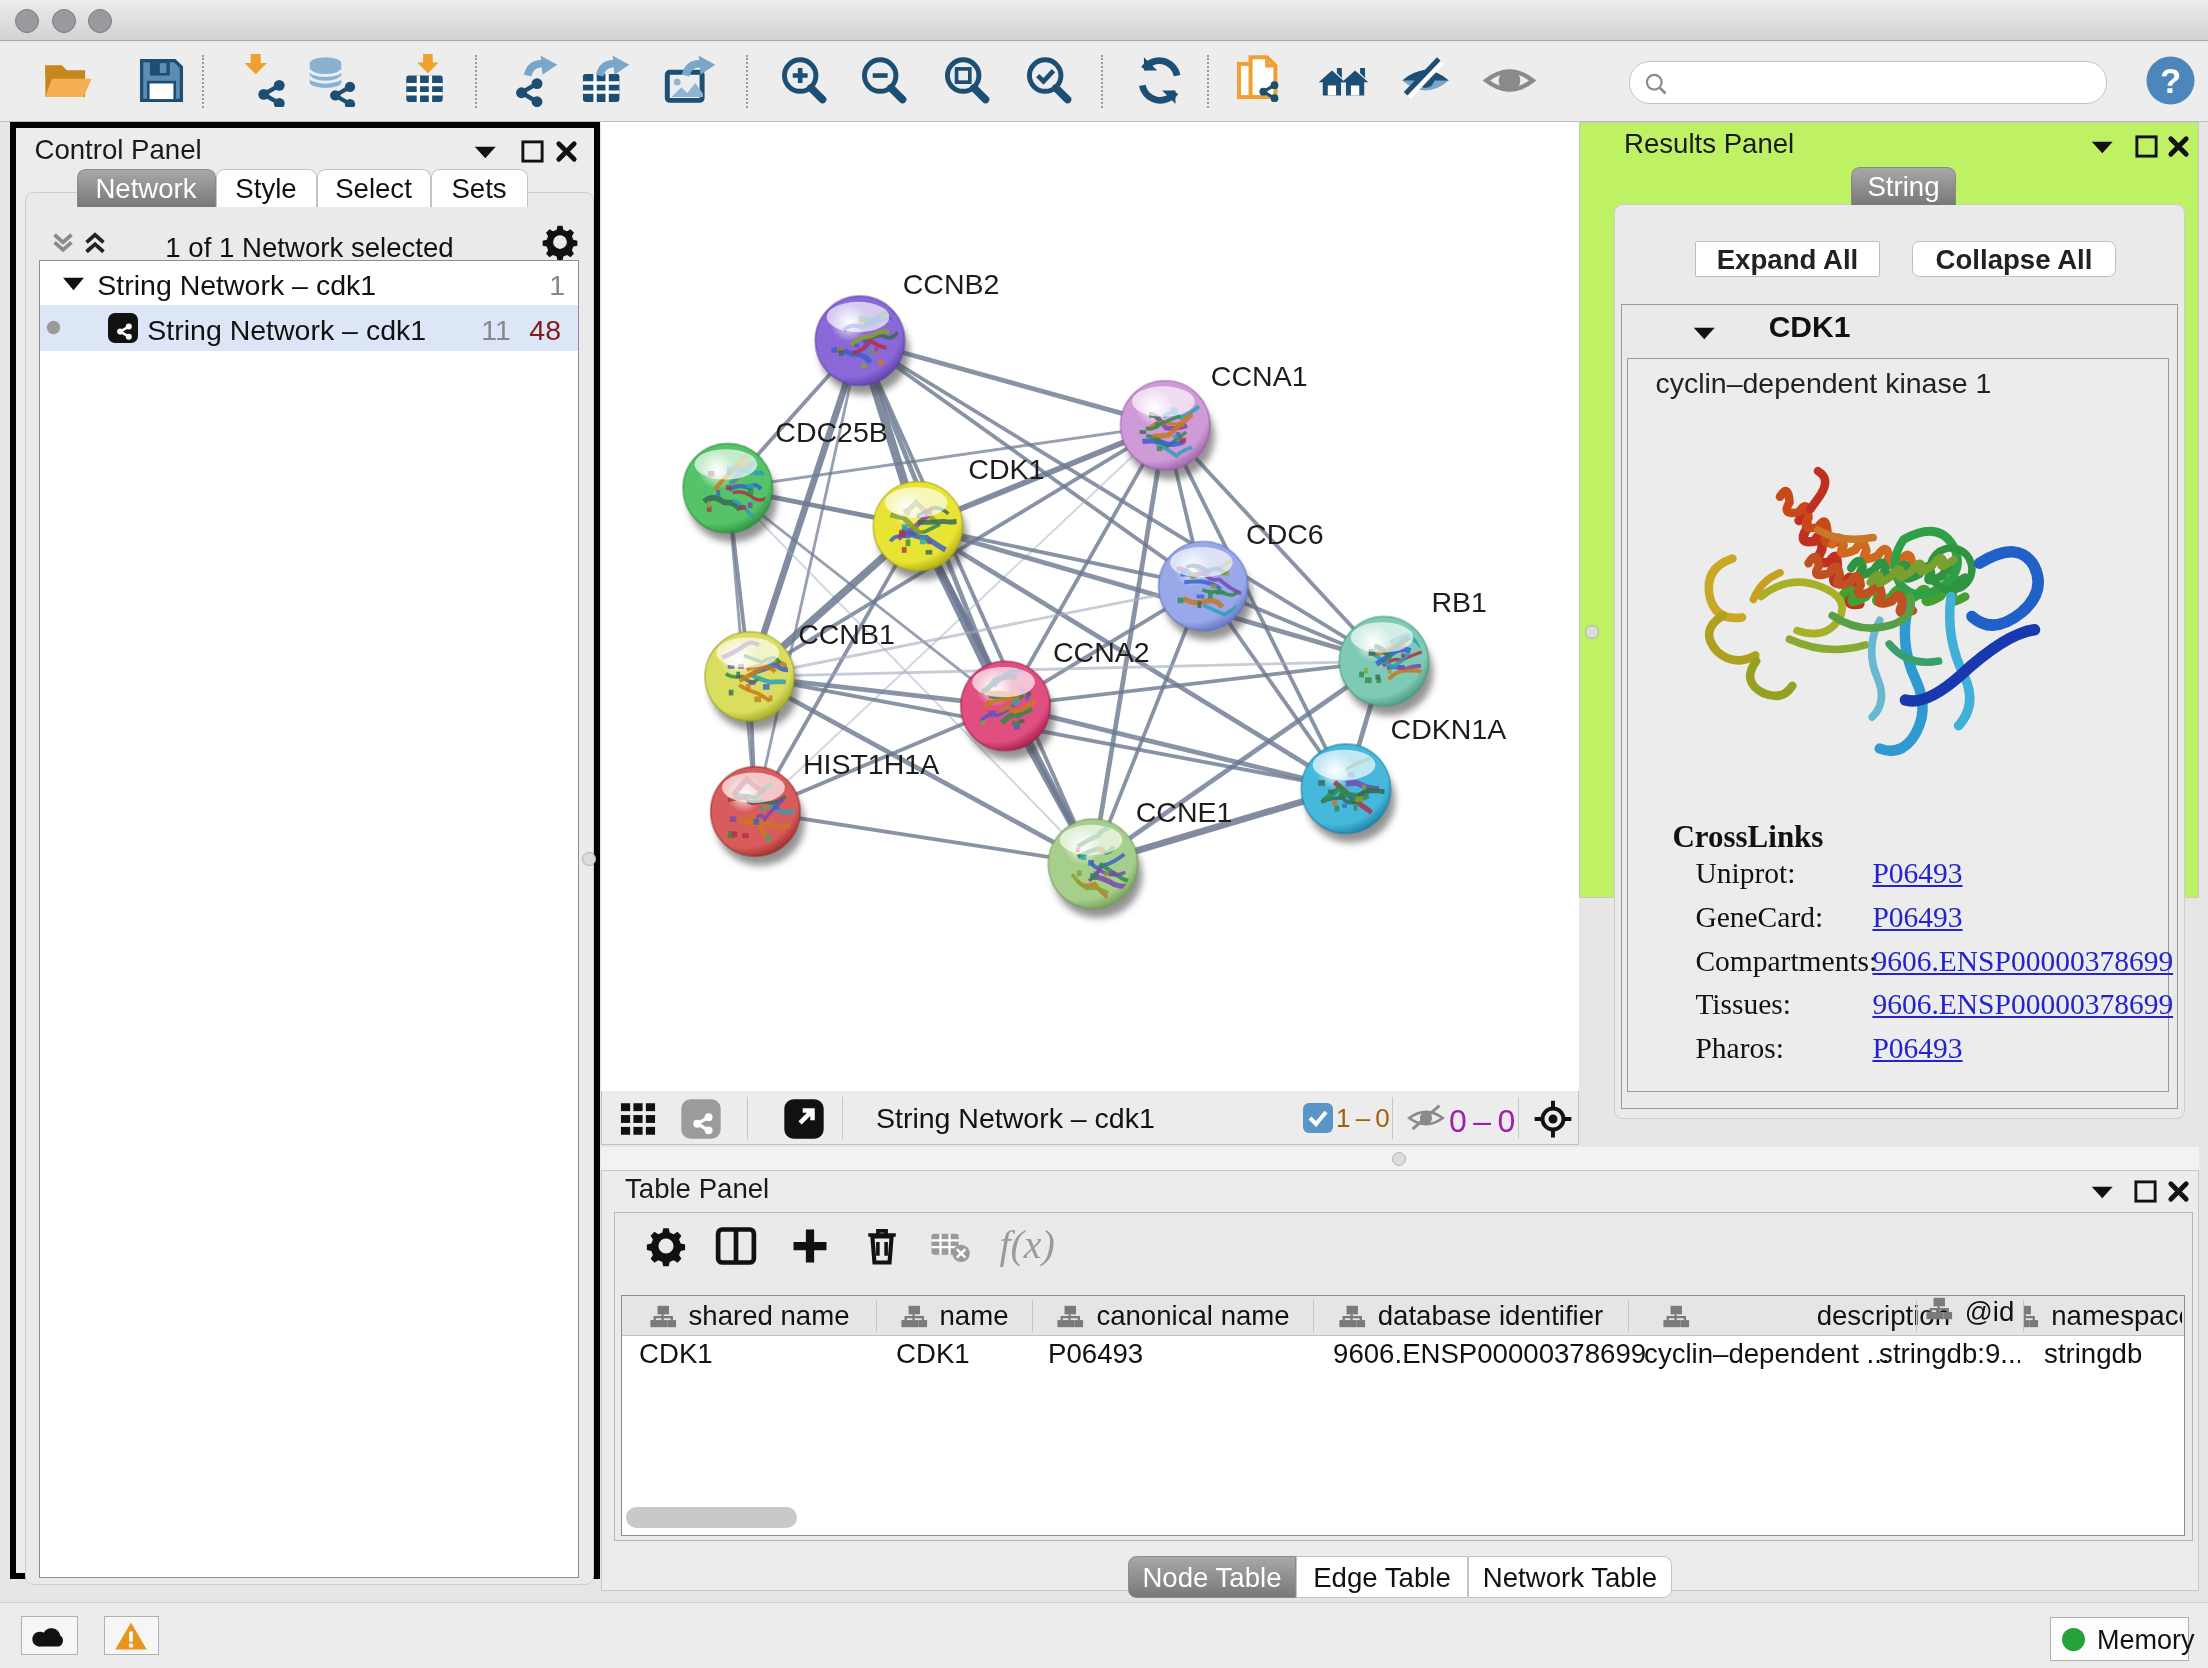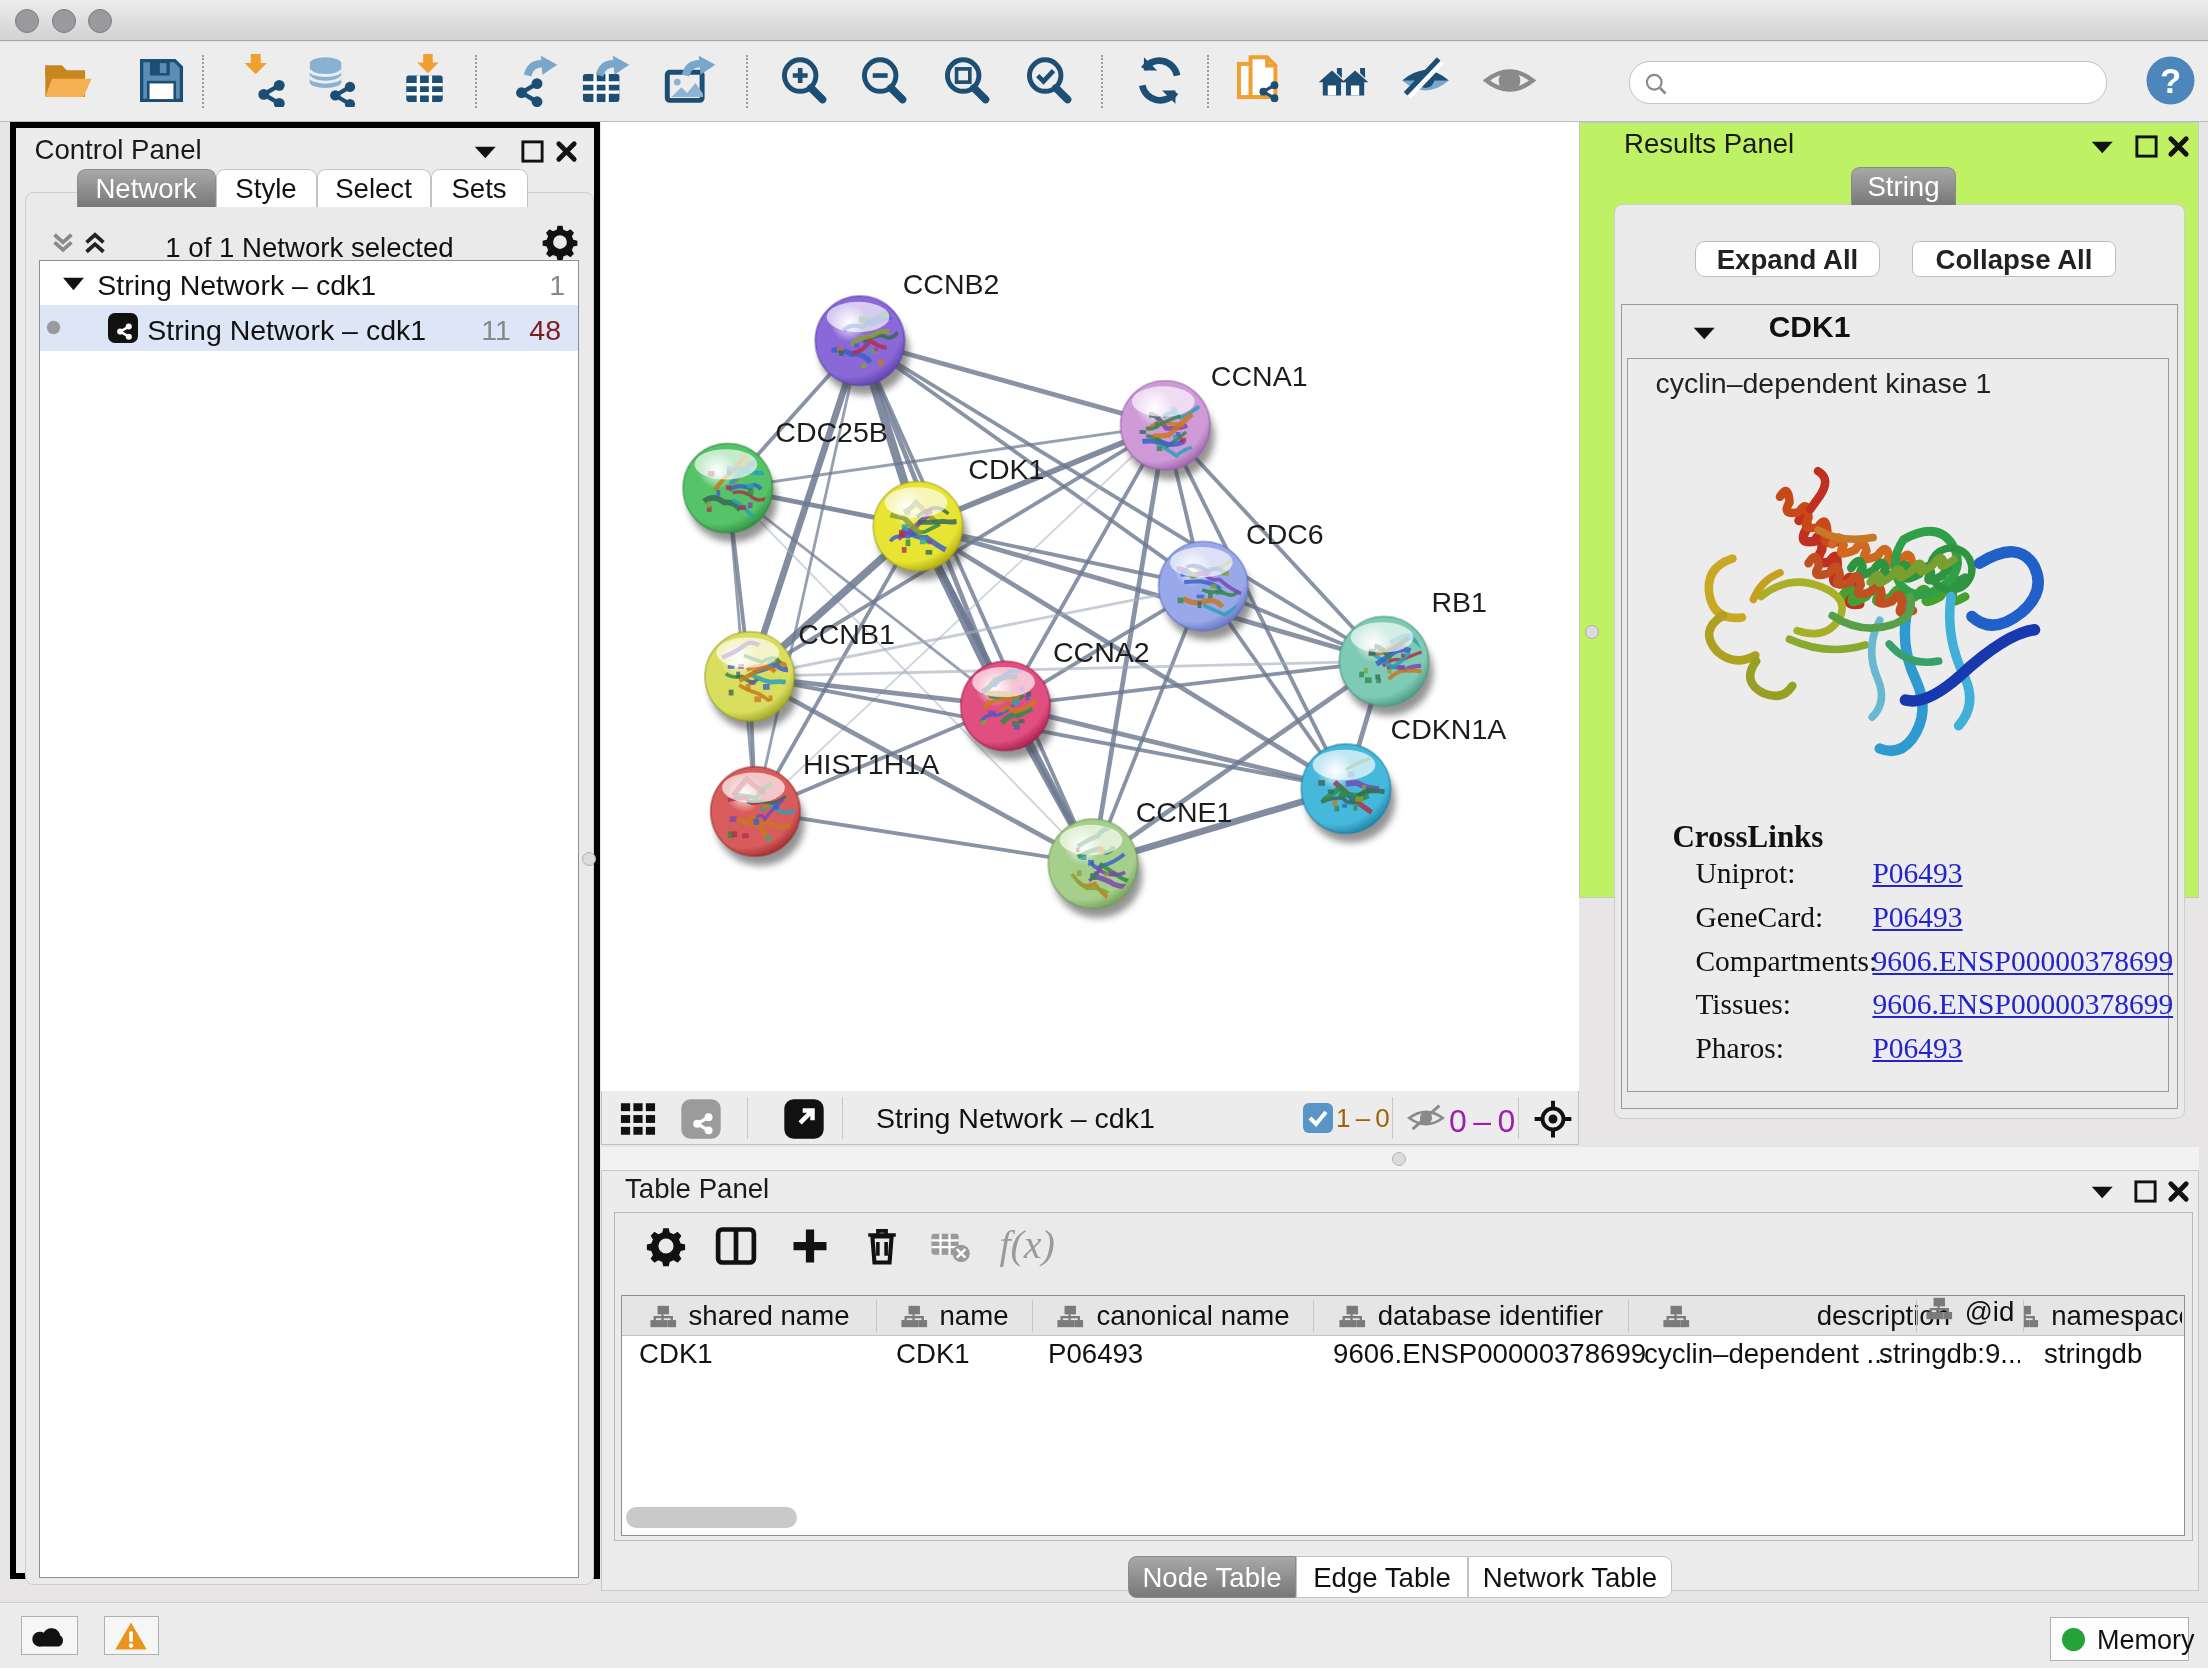--- a/index.html
+++ b/index.html
@@ -774,21 +774,21 @@
       <path d="M4 6 h22 l-11 12z" fill="#111"></path>
     </svg>
  <svg class="abs" style="left:554px;top:11.4px" width="25" height="25" viewBox="0 0 26 26">
       <rect x="3" y="3" width="20" height="20" fill="none" stroke="#111" stroke-width="3"></rect>
     </svg>
  <svg class="abs" style="left:586px;top:11.4px" width="25" height="25" viewBox="0 0 26 26">
       <path d="M5 5 L21 21 M21 5 L5 21" stroke="#111" stroke-width="5" stroke-linecap="round"></path>
     </svg>
  <div class="tabbtn tabsel" style="left:271px;top:44px;width:105px">String</div>
  <div class="gbox" style="left:34px;top:81px;width:571px;height:915px">
-   <div class="abs" style="left:80px;top:36px;width:185px;height:36px;background:#fff;border:1px solid #bdbdbd;border-radius:10px;text-align:center;line-height:36px;font-size:27.6px;font-weight:600;color:#222">Expand All</div>
+   <div class="abs" style="left:80px;top:36px;width:185px;height:36px;background:#fff;border:1px solid #bdbdbd;border-radius:2px;text-align:center;line-height:36px;font-size:27.6px;font-weight:600;color:#222">Expand All</div>
    <div class="abs" style="left:297px;top:36px;width:204px;height:36px;background:#fff;border:1px solid #bdbdbd;border-radius:7.6px;text-align:center;line-height:36px;font-size:27.6px;font-weight:600;color:#222">Collapse All</div>
    <div class="abs" style="left:5.7px;top:99px;width:557px;height:805px;background:#eaeaea;border:1.9px solid #9a9a9a">
      <svg class="abs" style="left:68px;top:17px" width="28.5" height="21" viewBox="0 0 30 22">
           <path d="M4 6 h22 l-11 12z" fill="#111"></path>
         </svg>
      <div class="abs" style="left:147px;top:4.8px;font-size:30px;font-weight:bold;color:#111">CDK1</div>
      <div class="abs" style="left:5.7px;top:53px;width:542px;height:734px;background:#ececec;border:1.9px solid #9a9a9a">
         <div class="abs" style="left:27px;top:7.6px;font-size:28.5px;color:#222">cyclin–dependent kinase 1</div>
         <svg width="380" height="323" viewBox="0 0 400 340" style="position:absolute;left:38px;top:95px">
 <g fill="none" stroke-linecap="round" stroke-linejoin="round">

